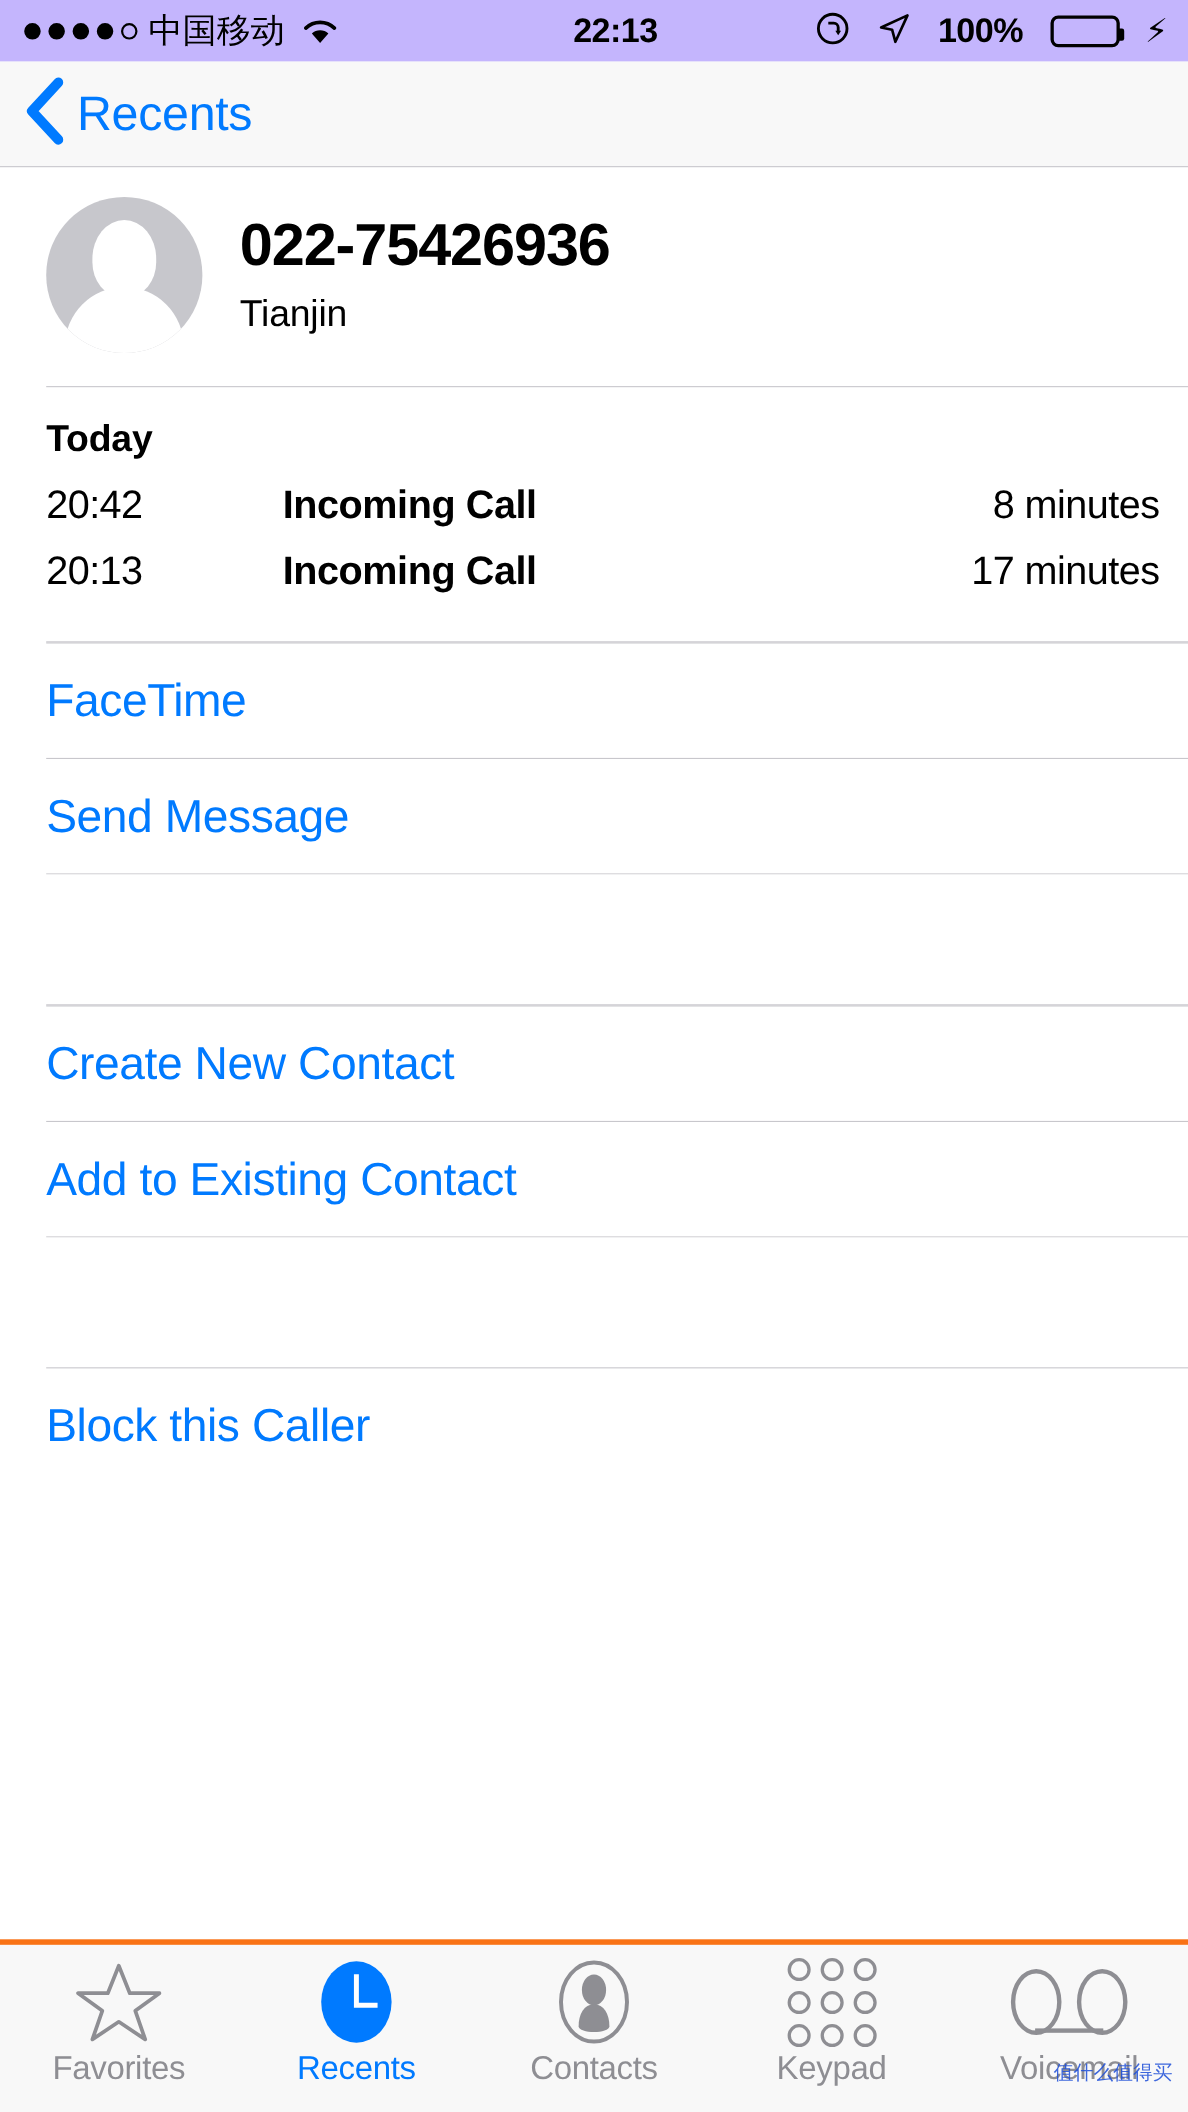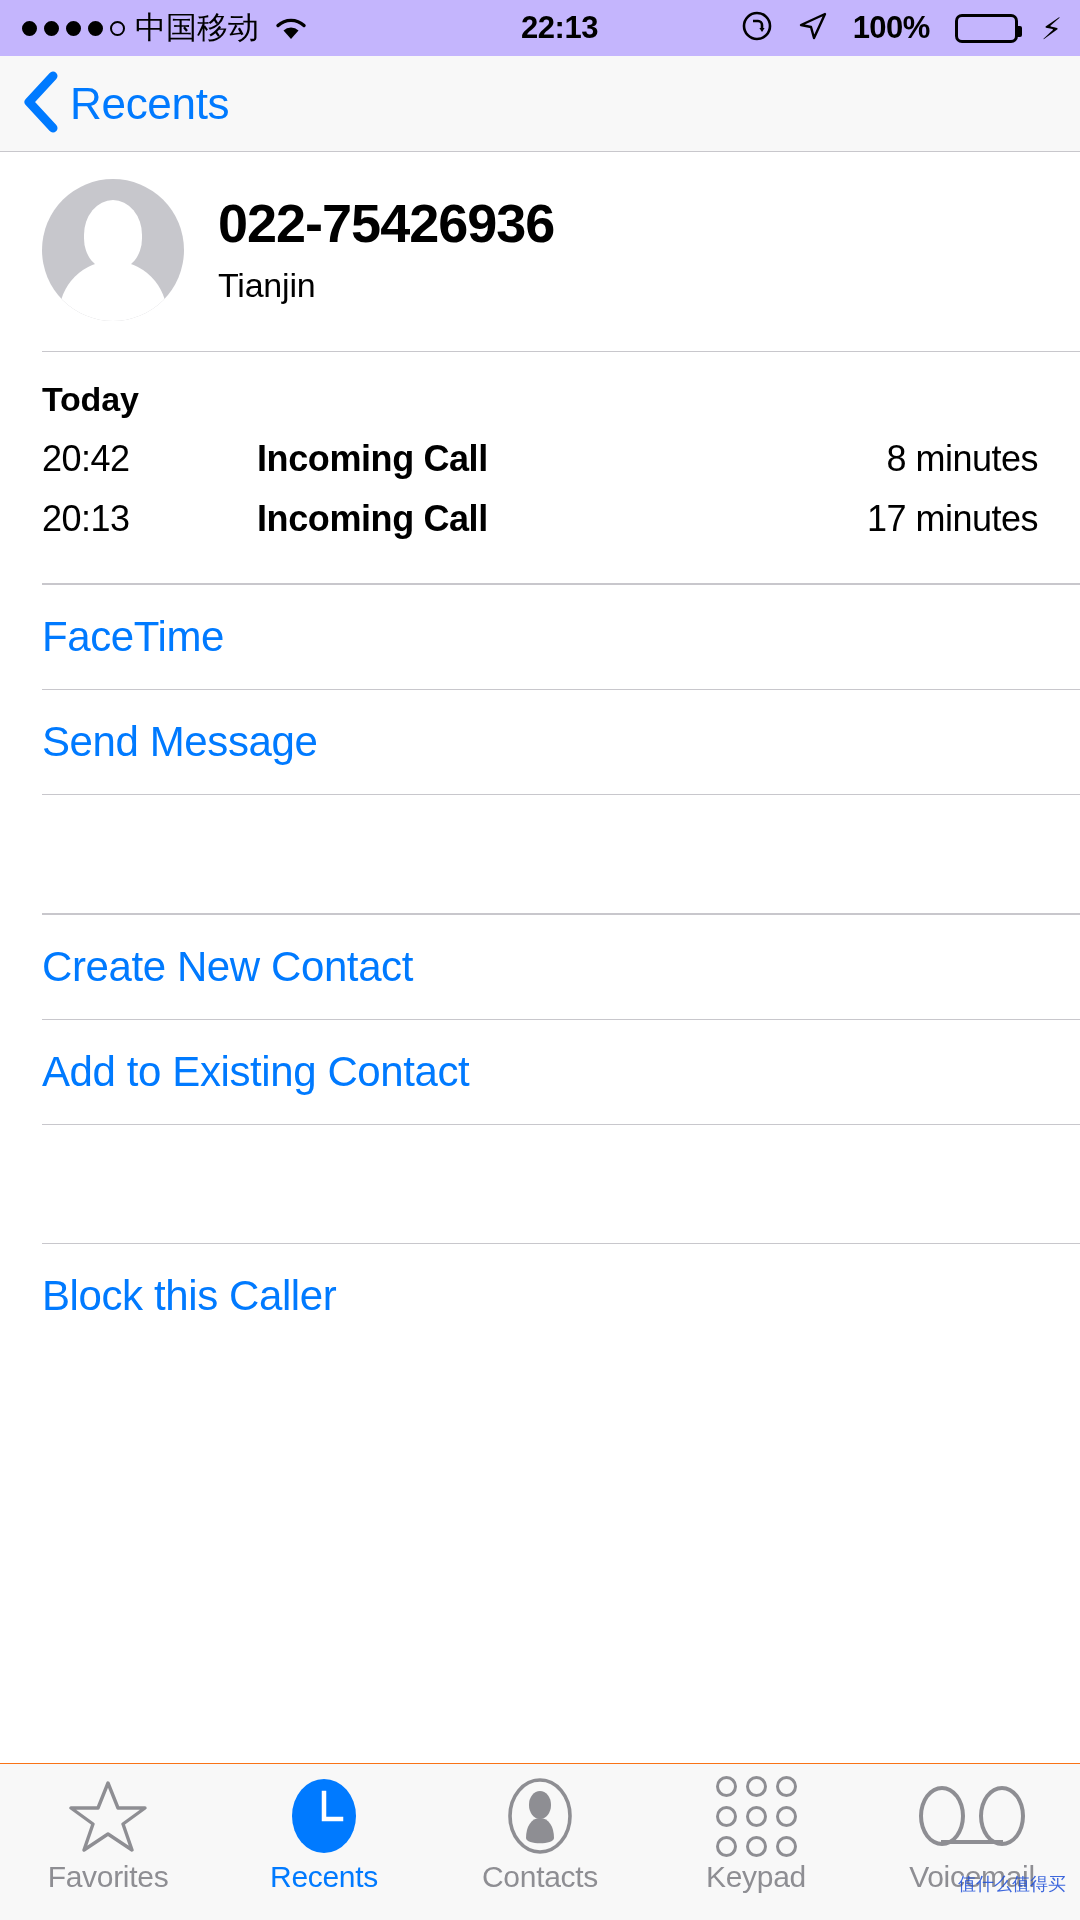--- a/index.html
+++ b/index.html
@@ -76,21 +76,21 @@
   }
   .location{ font-size:34px; color:#000; margin-top:14px; letter-spacing:-0.2px; }
 
   .sep{ height:1px; background:#c8c7cc; margin-left:42px; }
 
   .today-label{
     font-size:34px; font-weight:bold; color:#000;
     padding:28px 0 10px 42px; letter-spacing:-0.2px;
   }
   .call-row{
-    display:flex; align-items:center; padding:9px 42px 9px 42px;
+    display:flex; align-items:center; padding:9px 26px 9px 42px;
   }
   .call-time{ font-size:36px; color:#000; width:215px; letter-spacing:-0.5px; }
   .call-type{ font-size:36px; font-weight:bold; color:#000; flex:1; letter-spacing:-0.4px; }
   .call-dur{ font-size:36px; color:#000; text-align:right; letter-spacing:-0.5px; }
 
   .action-row{
     display:flex; align-items:center; height:104px;
     padding-left:42px; cursor:pointer;
   }
   .action-label{ font-size:42px; color:#007aff; letter-spacing:-0.4px; }
@@ -99,21 +99,21 @@
   
   .watermark{
     position:absolute; right:14px; bottom:24px;
     font-size:18px; color:#1d4ed8; opacity:.85;
     font-family:"DejaVu Sans", sans-serif; pointer-events:none;
   }
 
   
   .tabbar{
     position:absolute; bottom:0; left:0; width:1080px; height:157px;
-    background:#f8f8f8; border-top:1px solid #f97316;
+    background:#f8f8f8; border-top:5px solid #f97316;
     display:flex; align-items:flex-start;
   }
   .tab{
     flex:1; display:flex; flex-direction:column; align-items:center;
     padding-top:14px; cursor:pointer;
   }
   .tab-icon{ height:76px; display:flex; align-items:center; justify-content:center; }
   .tab-label{ font-size:30px; color:#8e8e93; margin-top:6px; letter-spacing:-0.3px; }
   .tab.active .tab-label{ color:#007aff; }
 

